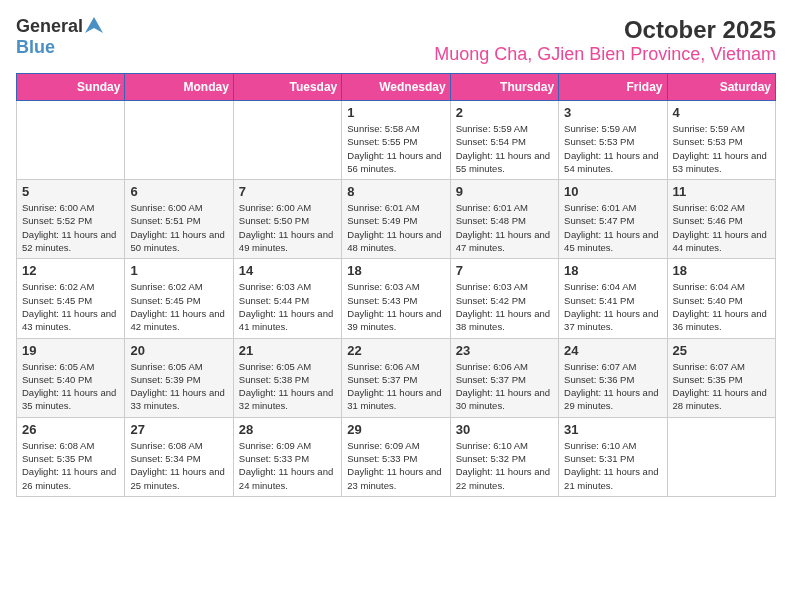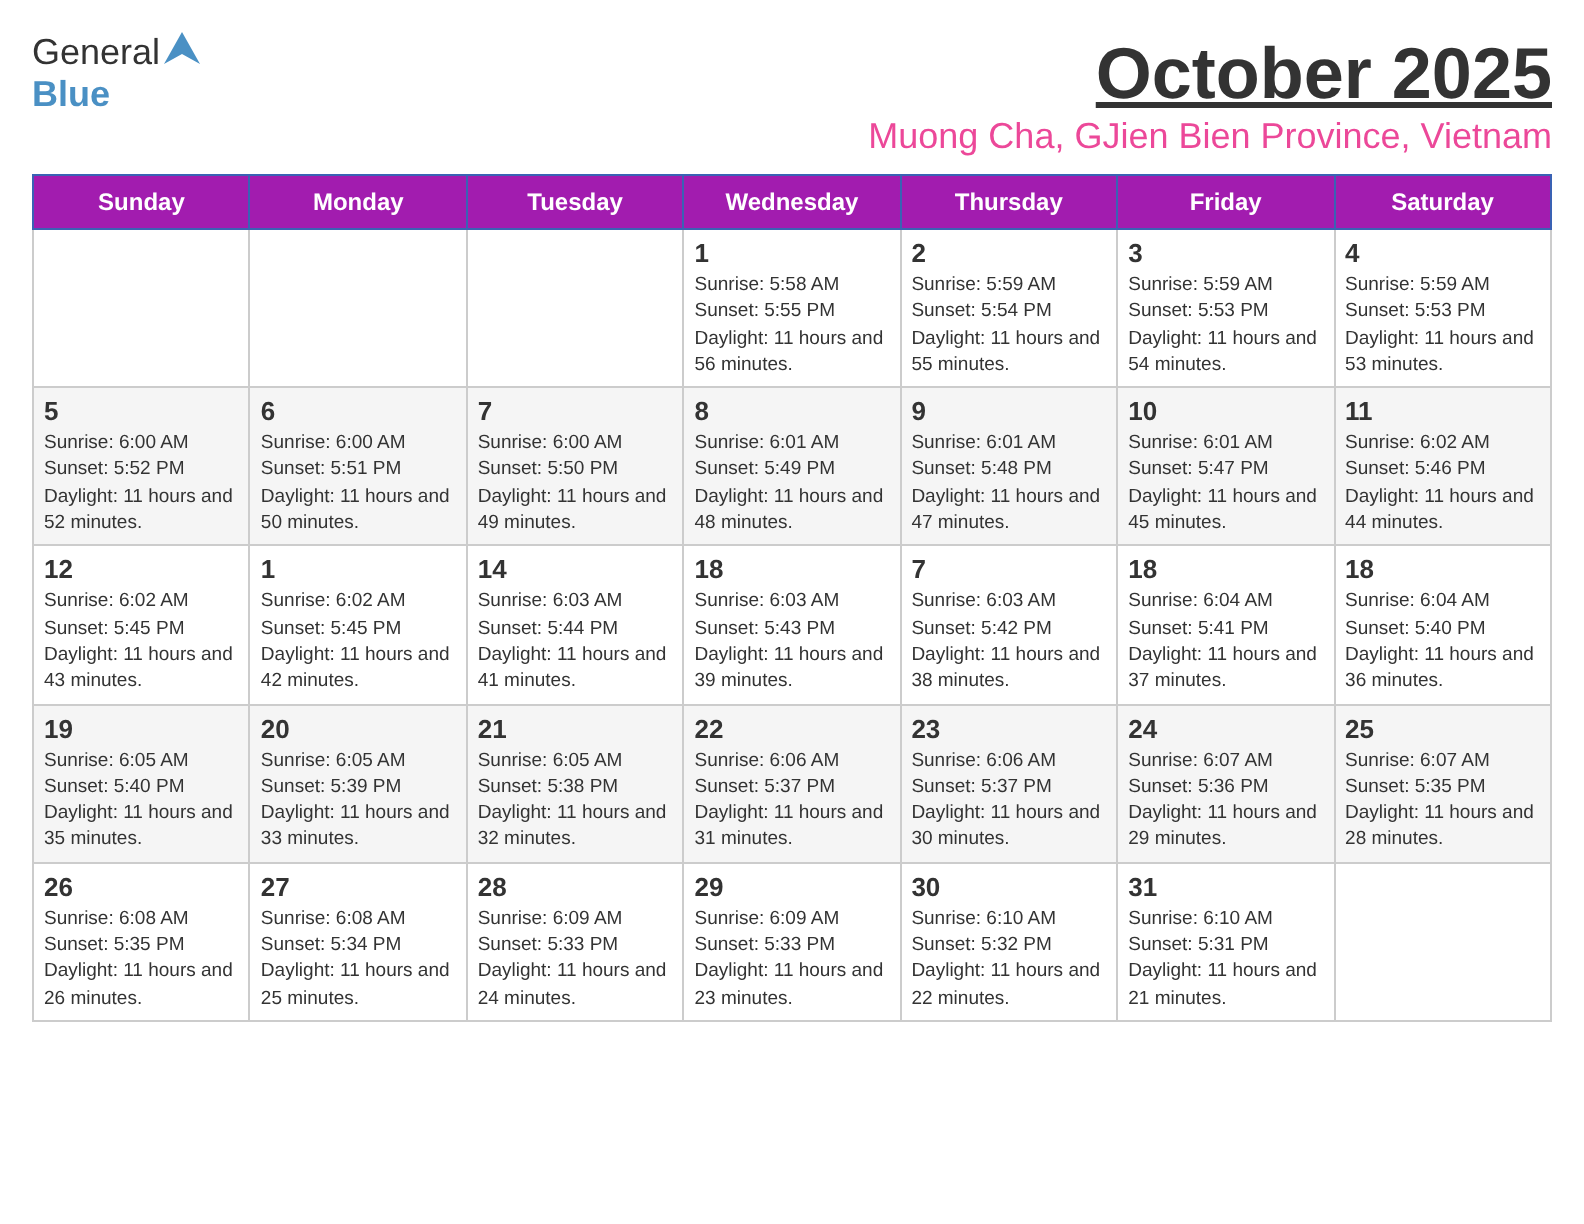--- a/index.html
+++ b/index.html
@@ -16,57 +16,56 @@
       align-items: flex-start;
       margin-bottom: 8px;
     }
     .logo {
       display: flex;
       flex-direction: column;
       align-items: flex-start;
     }
     .logo-general {
       font-size: 18px;
-      font-weight: normal;
+      font-weight: bold;
       color: #333;
     }
     .logo-blue {
       font-size: 18px;
       font-weight: bold;
       color: #4a90c4;
     }
     .logo-row {
       display: flex;
       align-items: center;
     }
     .title-section {
       text-align: right;
     }
     .month-title {
-      font-size: 36px;
+      font-size: 24px;
       font-weight: bold;
       color: #333;
-      text-decoration: underline;
     }
     .location {
       font-size: 18px;
       color: #ec4899;
     }
     .calendar {
       width: 100%;
       border-collapse: collapse;
       border: 1px solid #ccc;
     }
     .calendar th {
-      background-color: #a21caf;
+      background-color: #ec4899;
       color: #fff;
       font-size: 12px;
       font-weight: bold;
       padding: 6px 4px;
-      text-align: center;
+      text-align: right;
       border: 1px solid #3a62b4;
     }
     .calendar td {
       width: 108px;
       vertical-align: top;
       padding: 4px 5px;
       border: 1px solid #ccc;
       font-size: 10px;
       color: #333;
       background: #fff;

